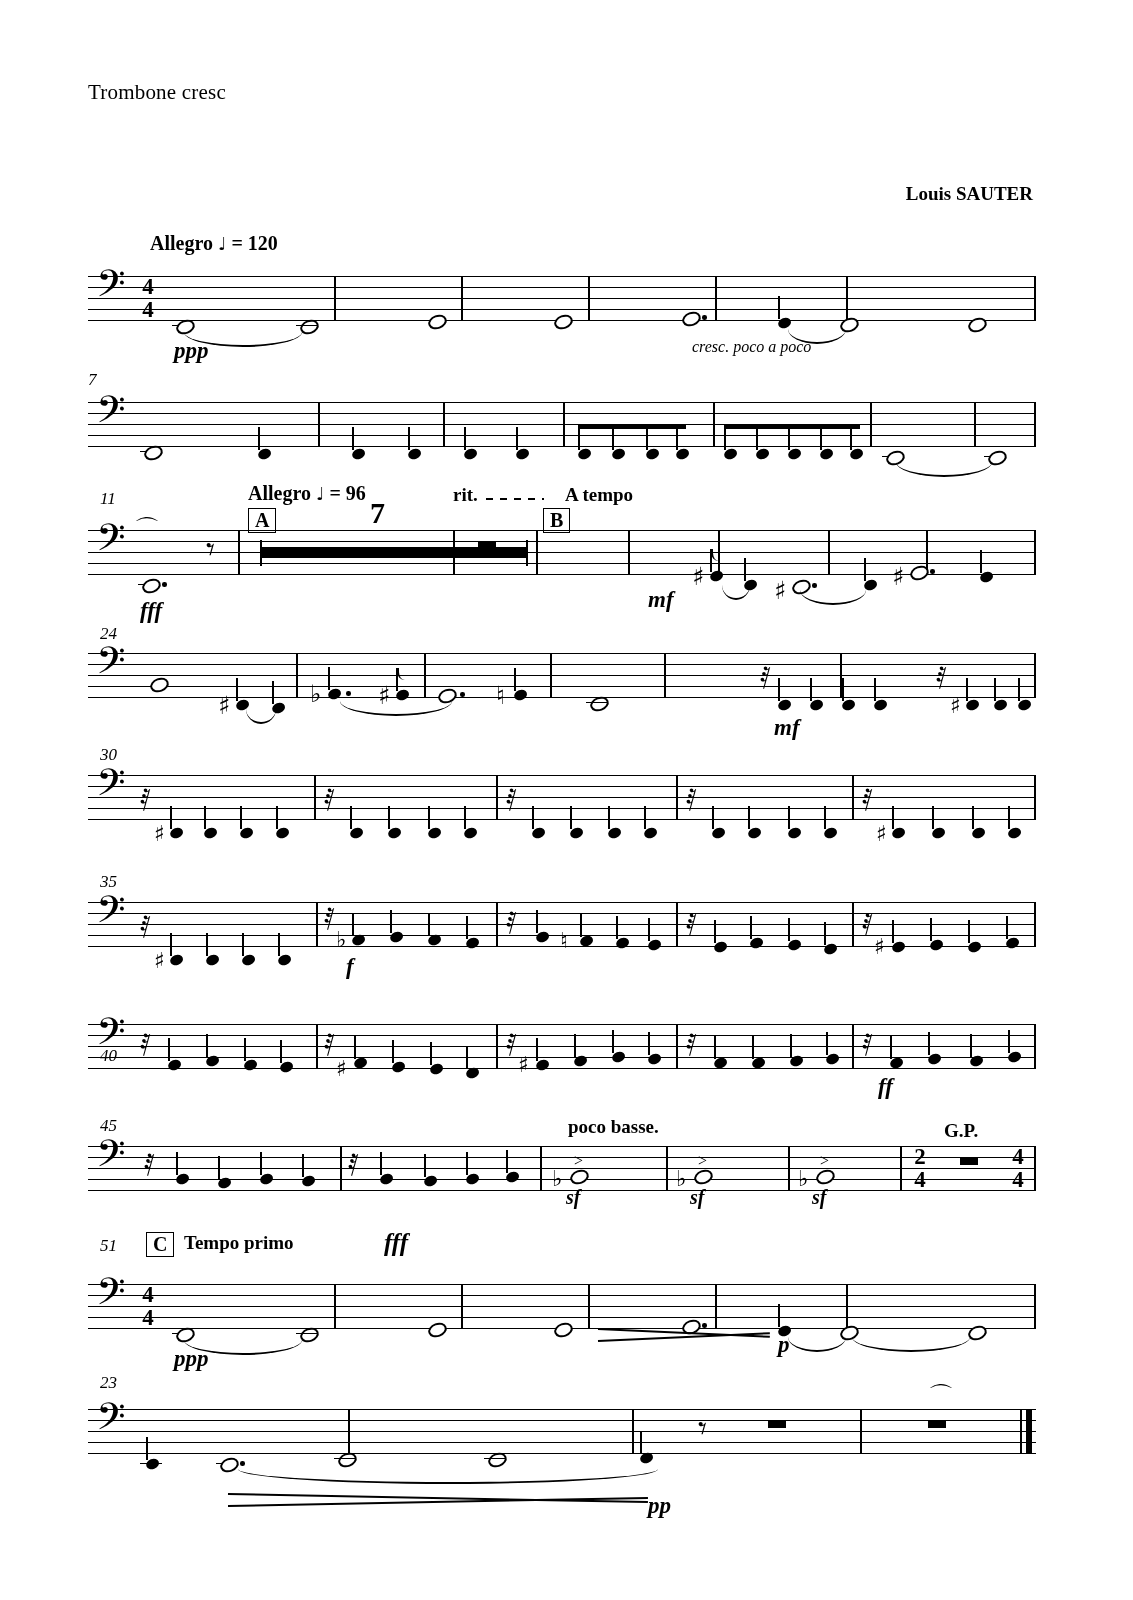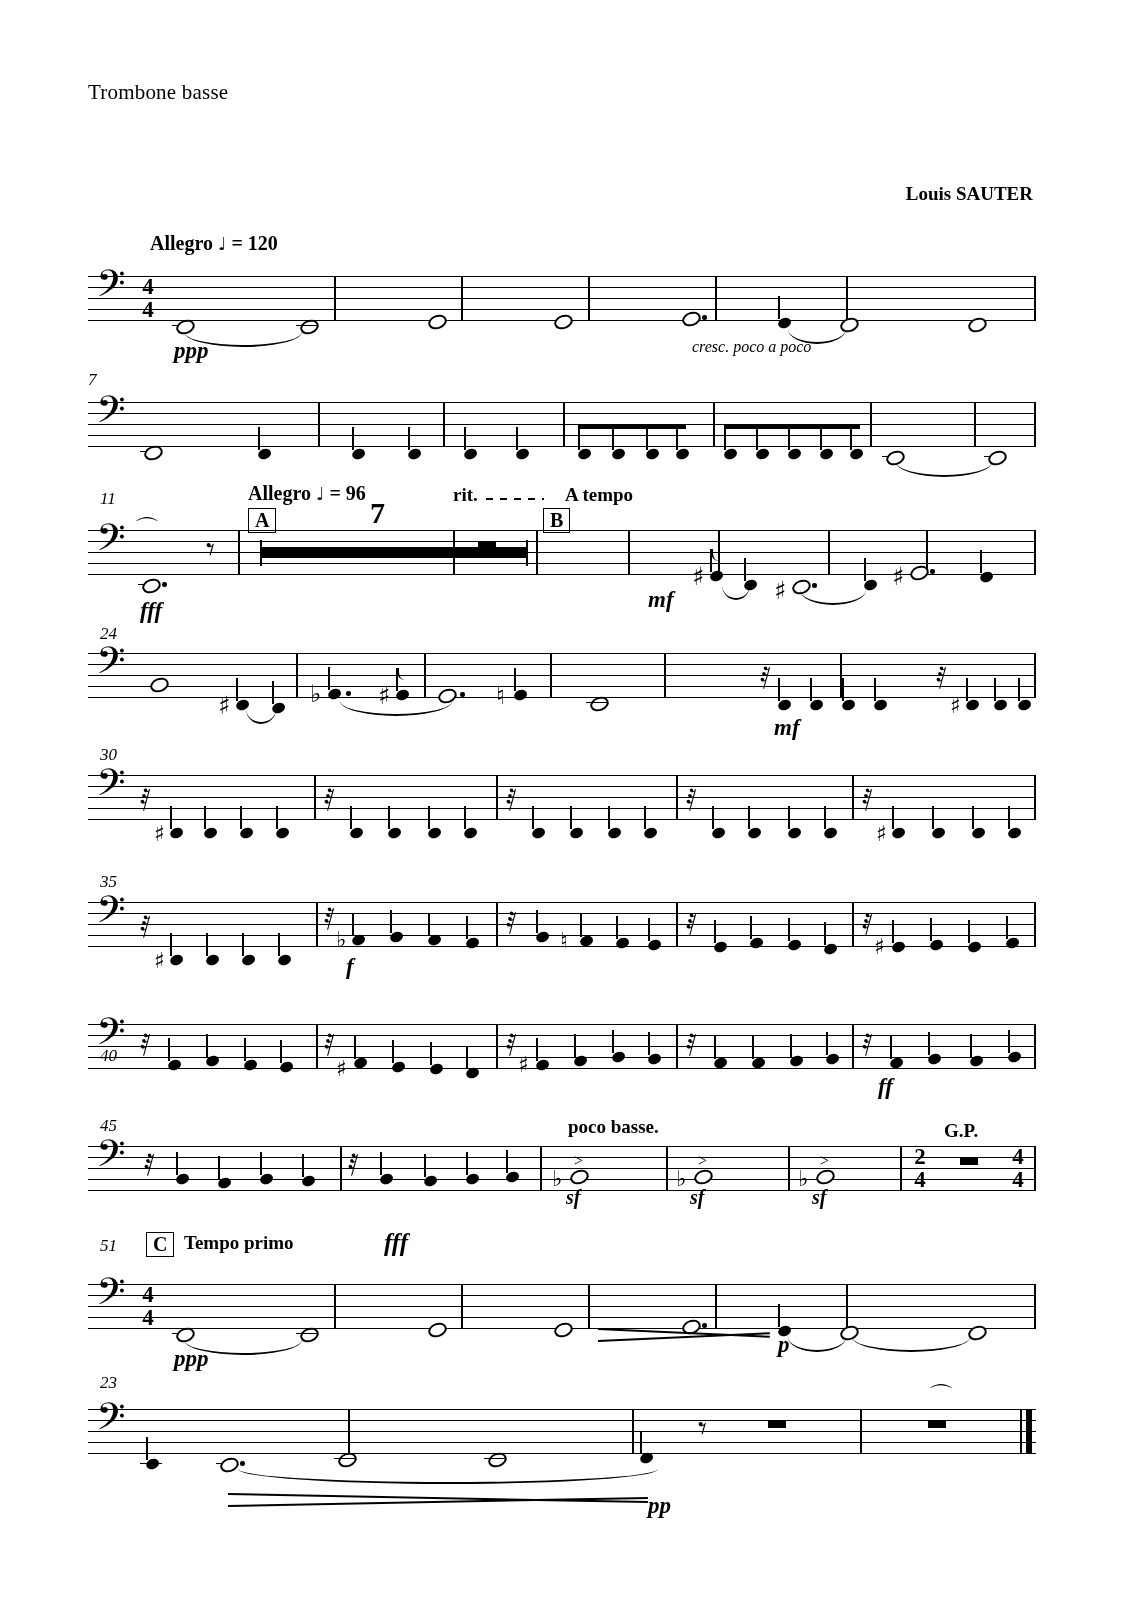--- a/index.html
+++ b/index.html
@@ -114,21 +114,21 @@
   .hairpin { position:absolute; }
   .hairpin .a, .hairpin .b { position:absolute; height:1.6px; background:#000; transform-origin:left center; }
 
   .sfz { position:absolute; font-style:italic; font-weight:bold; font-size:20px; }
 </style>
 </head>
 <body>
 
 <div class="page">
 
-  <div class="instrument">Trombone basse</div>
+  <div class="instrument">Trombone cresc</div>
   <div class="composer">Louis SAUTER</div>
 
   <div class="system" style="top:276px;">
     <div class="tempo" style="left:62px; top:-44px;">
       <span>Allegro</span>
       <span class="note">♩</span>
       <span>= 120</span>
     </div>
 
     <div class="staff" style="top:0;">

